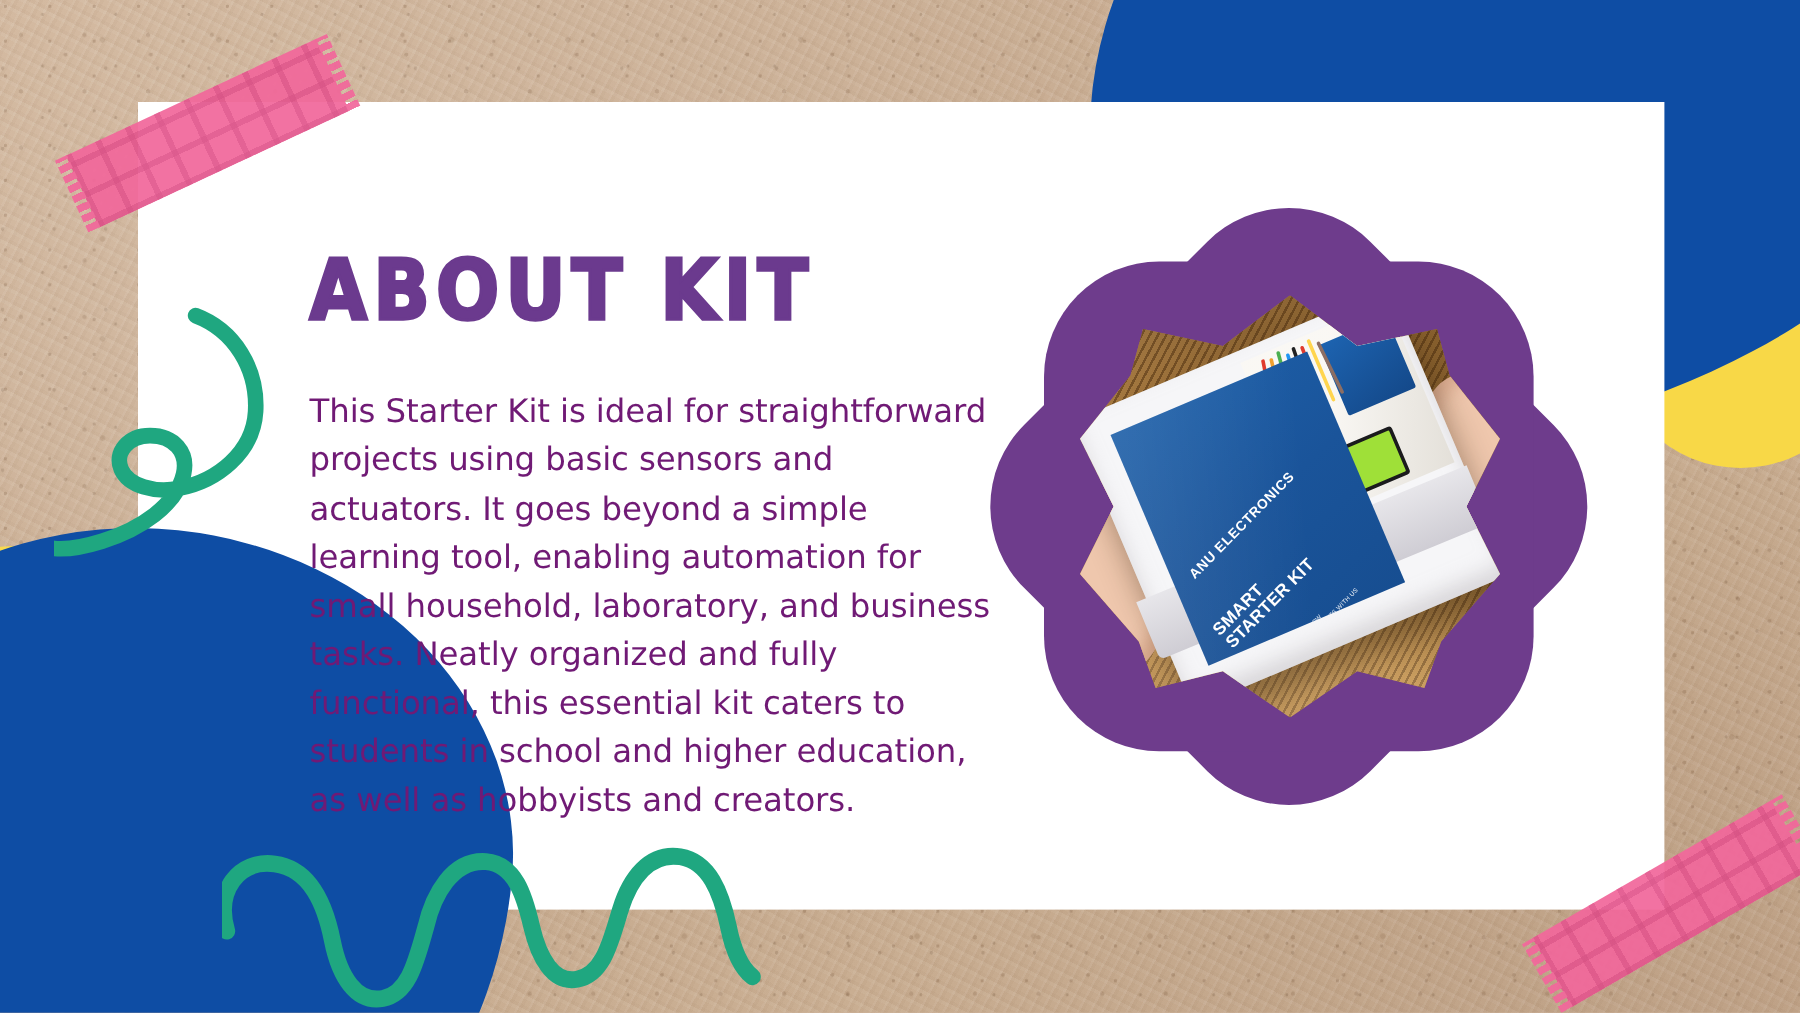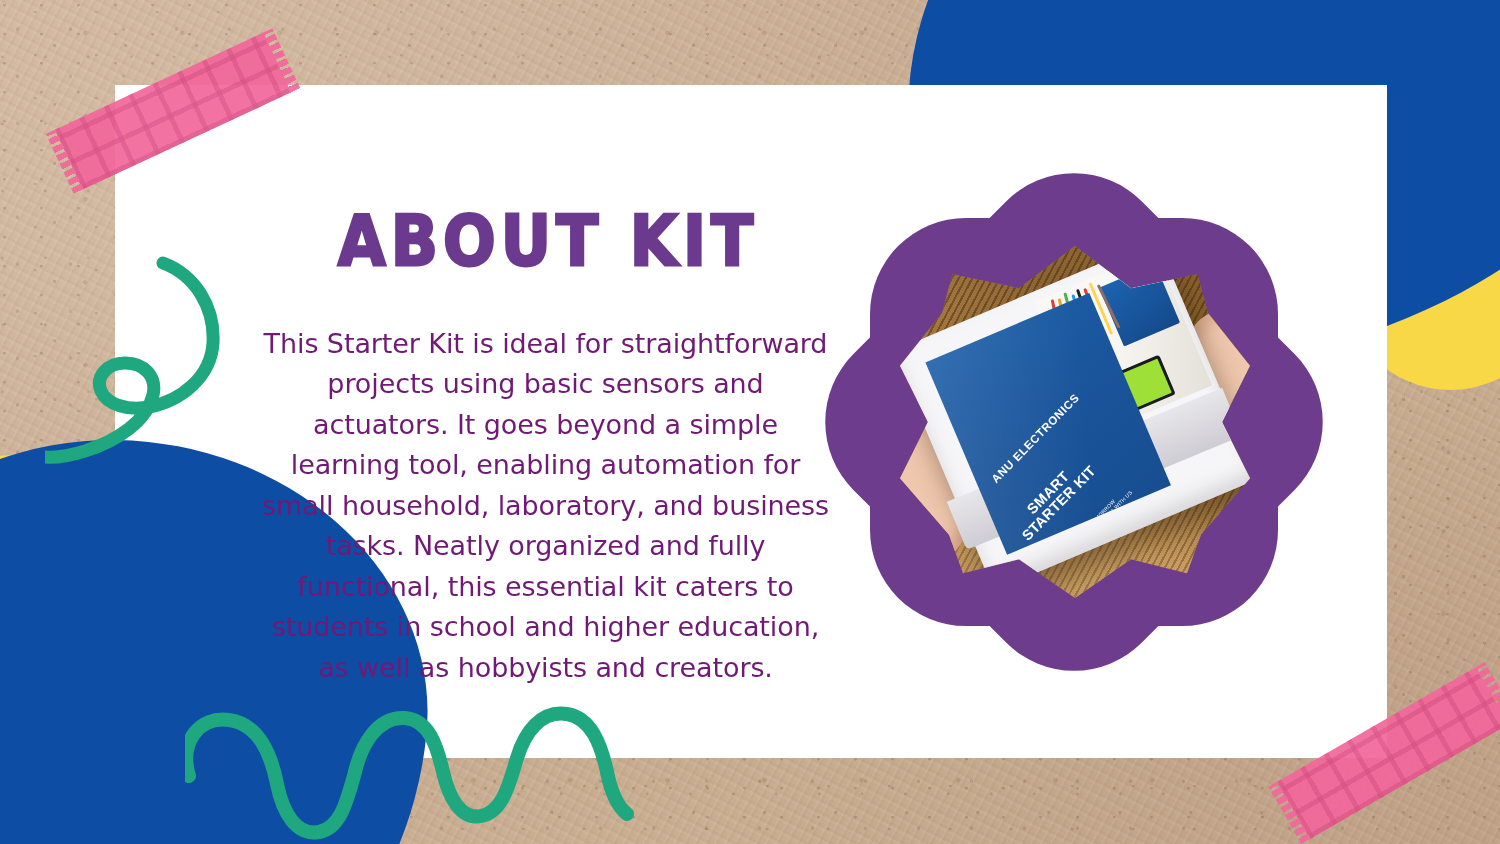--- a/index.html
+++ b/index.html
@@ -4,21 +4,21 @@
 <title>About Kit Slide</title>
 <style>
   html,body{margin:0;padding:0;}
   body{
     width:1500px;height:844px;overflow:hidden;position:relative;
     font-family:"Liberation Sans", sans-serif;
     background:#c9ae94;
   }
 
   
-  .stage{position:absolute;inset:0;overflow:hidden;text-align:center;}
+  .stage{position:absolute;inset:0;overflow:hidden;}
   .kraft{
     position:absolute;inset:0;
     background-color:#c9ad93;
     background-image:
       radial-gradient(circle at 12% 18%, rgba(120,86,58,.28) 0 1.2px, transparent 1.6px),
       radial-gradient(circle at 33% 62%, rgba(120,86,58,.22) 0 1.6px, transparent 2px),
       radial-gradient(circle at 58% 28%, rgba(90,62,38,.20) 0 1px, transparent 1.5px),
       radial-gradient(circle at 77% 77%, rgba(120,86,58,.26) 0 1.4px, transparent 1.8px),
       radial-gradient(circle at 88% 40%, rgba(150,118,88,.30) 0 2px, transparent 2.6px),
       radial-gradient(circle at 5% 85%, rgba(90,62,38,.18) 0 1.3px, transparent 1.7px),

